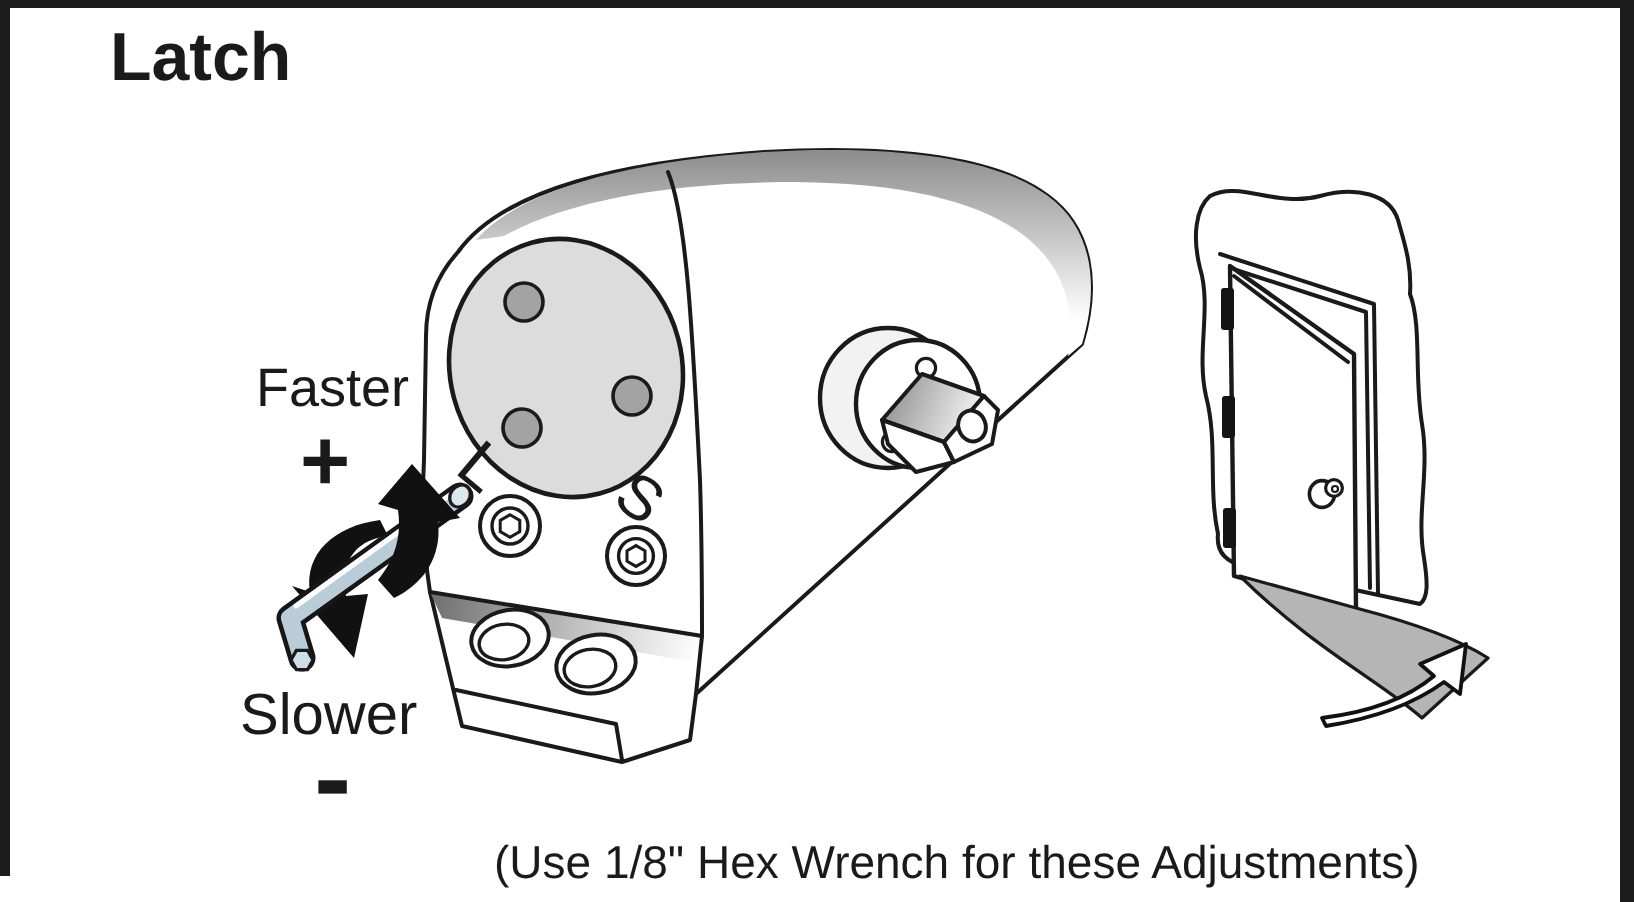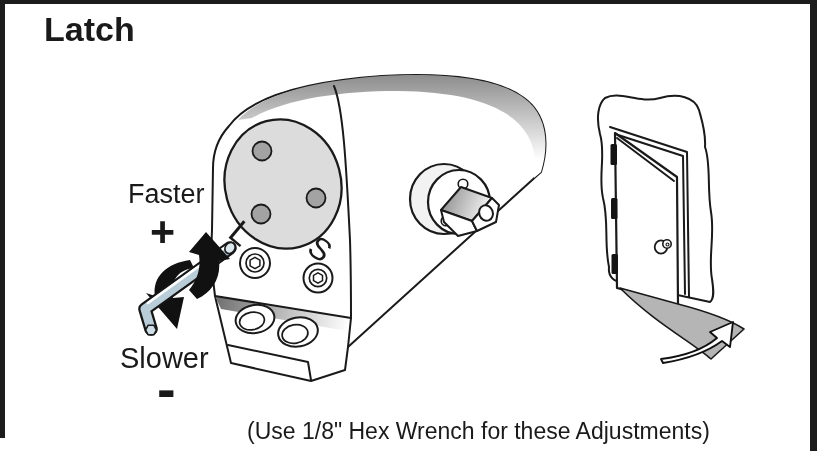--- a/index.html
+++ b/index.html
@@ -5,21 +5,21 @@
   html,body{margin:0;padding:0;background:#ffffff;}
   #stage{
     position:relative;width:817px;height:451px;background:#ffffff;overflow:hidden;
     font-family:"Liberation Sans","DejaVu Sans",sans-serif;color:#1a1a1a;
   }
   .border-strip{position:absolute;background:#1c1c1c;}
   #border-top{left:0;top:0;width:817px;height:4px;}
   #border-left{left:0;top:0;width:5px;height:438px;}
   #border-right{left:810px;top:0;width:7px;height:451px;}
   .label{position:absolute;white-space:nowrap;line-height:1;}
-  #title{left:44px;top:12px;font-size:34px;font-weight:bold;}
+  #title{left:55px;top:12px;font-size:34px;font-weight:bold;}
   #faster{left:128px;top:181px;font-size:27px;}
   #plus{left:150px;top:210px;font-size:43px;font-weight:bold;}
   #slower{left:120px;top:344px;font-size:29px;}
   #minus{left:157px;top:361px;font-size:56px;font-weight:bold;}
   #valve-l{left:241px;top:233px;font-size:33px;transform:translate(-50%,-50%) rotate(40deg);}
   #valve-s{left:320px;top:249px;font-size:31px;transform:translate(-50%,-50%) rotate(36deg);}
   #caption{left:247px;top:420px;font-size:23px;}
   svg{position:absolute;left:0;top:0;}
   .ln{fill:none;stroke:#1a1a1a;stroke-width:2;stroke-linecap:round;stroke-linejoin:round;}
 </style>

